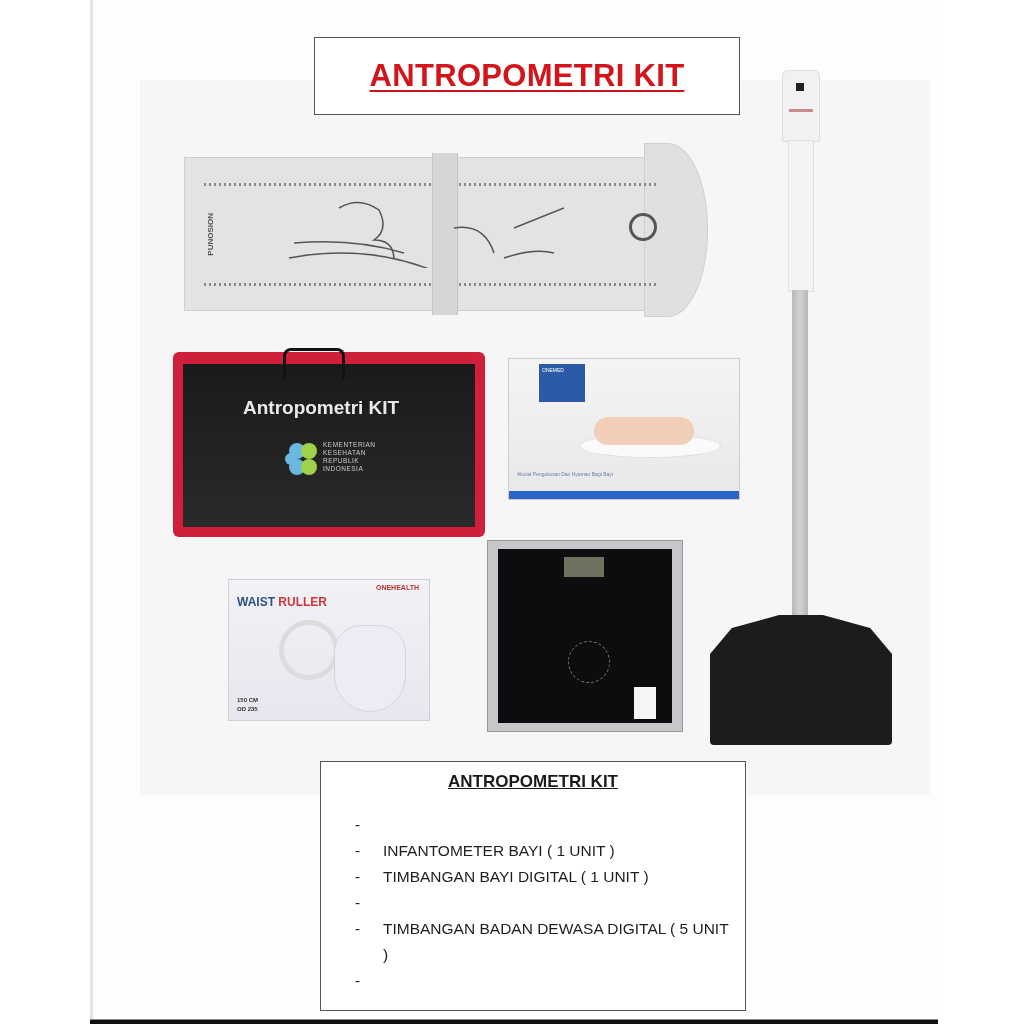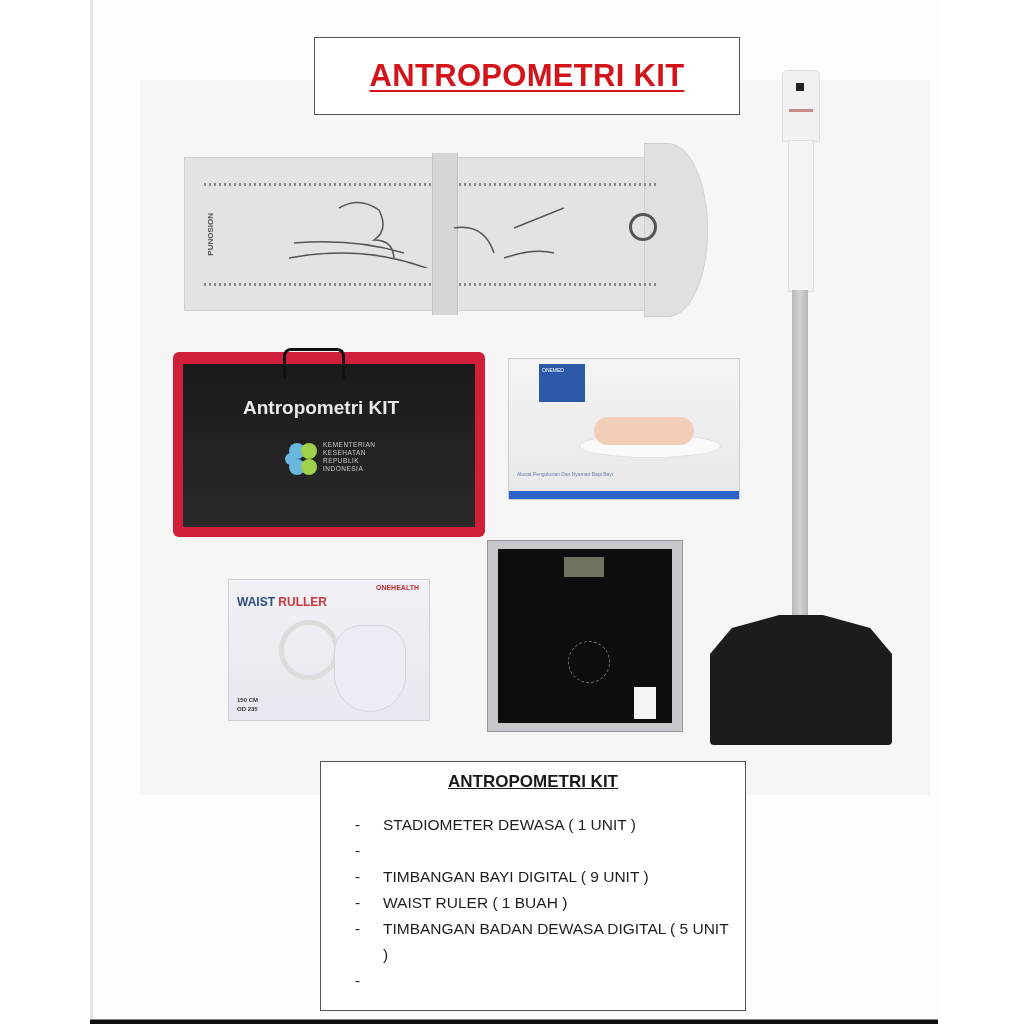--- a/index.html
+++ b/index.html
@@ -145,32 +145,31 @@
   <div class="pole-top"></div>
   <div class="pole"></div>
   <div class="base"></div>
 </div>
 
 <div class="list-box">
   <div class="lt">ANTROPOMETRI KIT</div>
   <ul>
     <li>
         <span class="dash">-</span>
-        <span>STADIOMETER DEWASA ( 1 UNIT )</span>
       </li>
     <li>
         <span class="dash">-</span>
+        <span>INFANTOMETER BAYI ( 1 UNIT )</span>
       </li>
     <li>
         <span class="dash">-</span>
-        <span>TIMBANGAN BAYI DIGITAL ( 9 UNIT )</span>
+        <span>TIMBANGAN BAYI DIGITAL ( 1 UNIT )</span>
       </li>
     <li>
         <span class="dash">-</span>
-        <span>WAIST RULER ( 1 BUAH )</span>
       </li>
     <li>
         <span class="dash">-</span>
         <span>TIMBANGAN BADAN DEWASA DIGITAL ( 5 UNIT )</span>
       </li>
     <li>
         <span class="dash">-</span>
       </li>
   </ul>
 </div>

